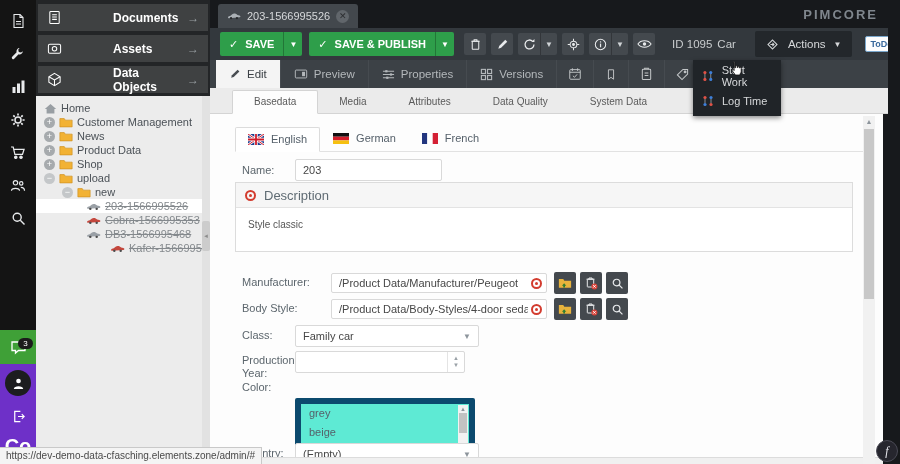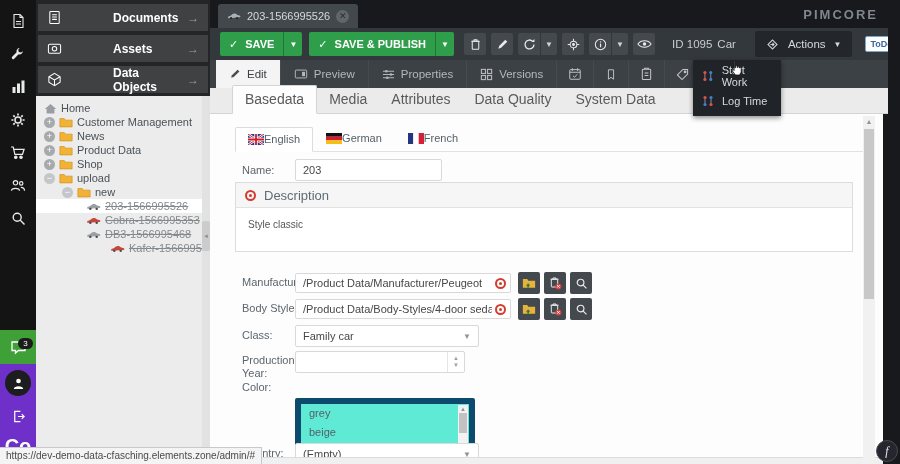--- a/index.html
+++ b/index.html
@@ -58,34 +58,34 @@
   .todo{background:#fdfdfe;border:1px solid #7aa7cc;color:#39689c;font-size:9px;font-weight:bold;padding:2px 5px;border-radius:2px;flex:none;}
   .check{color:#fff;font-size:11px;}
   .caret{font-size:8px;color:inherit;}
 
   .viewbar{height:28px;background:#3c4146;display:flex;align-items:stretch;padding-left:6px;}
   .vtab{display:flex;align-items:center;gap:6px;padding:0 13px;color:#b4b8bb;font-size:11.5px;border-right:1px solid #464b50;cursor:pointer;}
   .vtab.active{background:#f4f4f4;color:#3c4146;}
   .vtab.icon-only{padding:0 11px;}
 
   .tabstrip{height:26px;background:#ebebeb;border-bottom:1px solid #d4d4d4;display:flex;align-items:flex-end;padding-left:22px;box-sizing:border-box;}
-  .ptab{font-size:14px;color:#5a5a5a;padding:5px 12px 6px;cursor:pointer;}
+  .ptab{font-size:10px;color:#5a5a5a;padding:5px 21px 6px;cursor:pointer;}
   .ptab.active{background:#fdfdfd;border:1px solid #d4d4d4;border-bottom:1px solid #fdfdfd;margin-bottom:-1px;border-radius:2px 2px 0 0;}
 
   .content{position:absolute;left:0;top:114px;width:673px;height:350px;background:#fdfdfd;overflow:hidden;}
   .langtabs{position:absolute;left:25px;top:12px;width:633px;display:flex;align-items:flex-end;border-bottom:1px solid #e2e2e2;}
-  .ltab{display:flex;align-items:center;font-size:11px;color:#55606a;padding:5px 12px 6px;cursor:pointer;border:1px solid transparent;}
+  .ltab{display:flex;align-items:center;gap:7px;font-size:11px;color:#55606a;padding:5px 12px 6px;cursor:pointer;border:1px solid transparent;}
   .ltab.active{background:#fff;border:1px solid #dcdcdc;border-bottom:1px solid #fff;margin-bottom:-1px;border-radius:2px 2px 0 0;}
   .flag{width:16px;height:11px;display:inline-block;flex:none;}
 
   .flabel{position:absolute;left:32px;font-size:11px;color:#5c666d;}
   .tinput{position:absolute;height:20px;border:1px solid #d9d9d9;border-radius:2px;font-size:11px;color:#474747;padding:0 7px;
           font-family:inherit;background:#fff;box-sizing:content-box;}
   .href-wrap{position:absolute;display:flex;align-items:center;gap:4px;}
-  .href{position:relative;width:216px;}
+  .href{position:relative;width:216px;margin-left:36px;}
   .href input{width:100%;height:20px;border:1px solid #d9d9d9;border-radius:2px;font-size:11px;color:#474747;padding:0 18px 0 7px;box-sizing:border-box;font-family:inherit;}
   .bullseye{width:11px;height:11px;border:2px solid #d33c2f;border-radius:50%;display:inline-flex;align-items:center;justify-content:center;box-sizing:border-box;flex:none;}
   .bullseye i{width:3px;height:3px;background:#d33c2f;border-radius:50%;}
   .href .bullseye{position:absolute;right:5px;top:5px;}
   .mini-btn{width:22px;height:22px;background:#44494e;border-radius:2px;display:flex;align-items:center;justify-content:center;cursor:pointer;flex:none;}
 
   .desc-panel{position:absolute;left:25px;top:68px;width:618px;height:70px;border:1px solid #dcdcdc;background:#fff;box-sizing:border-box;}
   .desc-head{height:24px;background:#f6f6f6;border-bottom:1px solid #e3e3e3;display:flex;align-items:center;gap:8px;padding:0 9px;
              font-size:13px;color:#5f6b73;}
   .desc-body{font-size:10px;color:#555;padding:11px 12px;}

